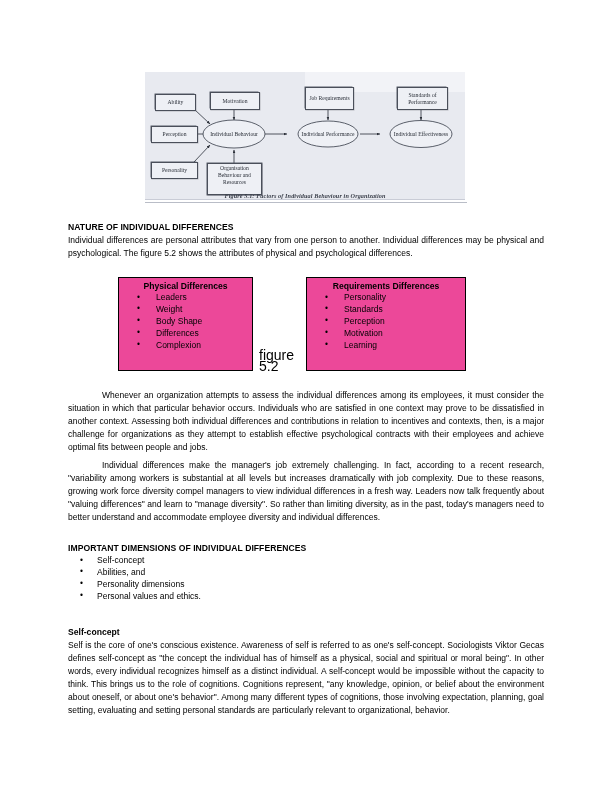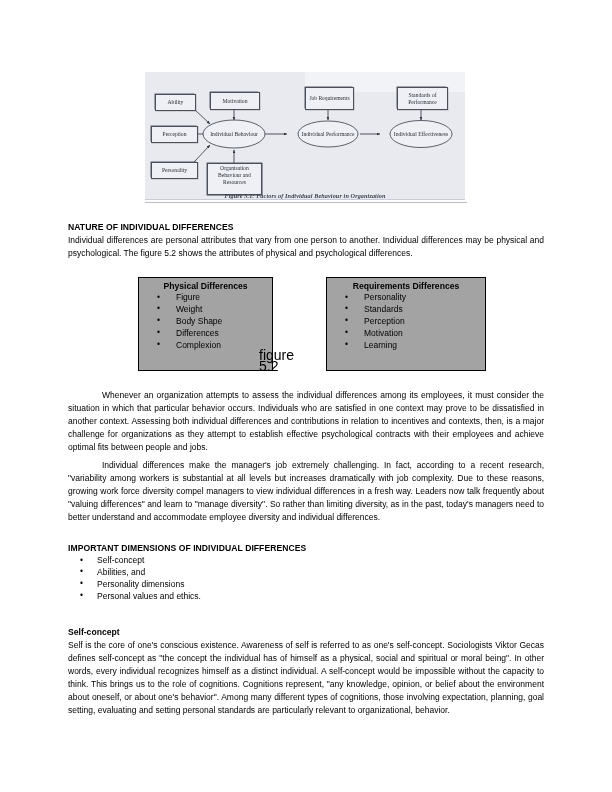--- a/index.html
+++ b/index.html
@@ -122,22 +122,21 @@
     left: 12px;
     top: -0.5px;
     font-size: 8.5px;
   }
 
   
   .attr-box {
     position: absolute;
     border: 1px solid #000;
     box-sizing: border-box;
-    background: #a3a3a3;
-    margin-left: 20px;
+    background: #ec4899;
   }
   .attr-box .box-title {
     text-align: center;
     font-size: 8.6px;
     font-weight: bold;
     margin: 3px 0 1px 0;
   }
   .attr-box ul {
     margin: 0;
     padding: 0;
@@ -216,21 +215,21 @@
   <div class="fig-caption">Figure 5.1: Factors of Individual Behaviour in Organization</div>
   <div class="fig-rule"></div>
 
   <div class="h-section" style="left:68px;top:222px;width:478px;">NATURE OF INDIVIDUAL DIFFERENCES</div>
 
   <div class="para" style="left:68px;top:234px;width:476px;">Individual differences are personal attributes that vary from one person to another. Individual differences may be physical and psychological. The figure 5.2 shows the attributes of physical and psychological differences.</div>
 
   <div class="attr-box" style="left:118px;top:277px;width:135px;height:94px;">
     <div class="box-title">Physical Differences</div>
     <ul>
-      <li>Figure</li>
+      <li>Leaders</li>
       <li>Weight</li>
       <li>Body Shape</li>
       <li>Differences</li>
       <li>Complexion</li>
     </ul>
   </div>
 
   <div class="figure-label" style="left:259px;top:350px;width:40px;">
     <span style="display:inline-block;width:28px;">figure 5.2</span>
   </div>

